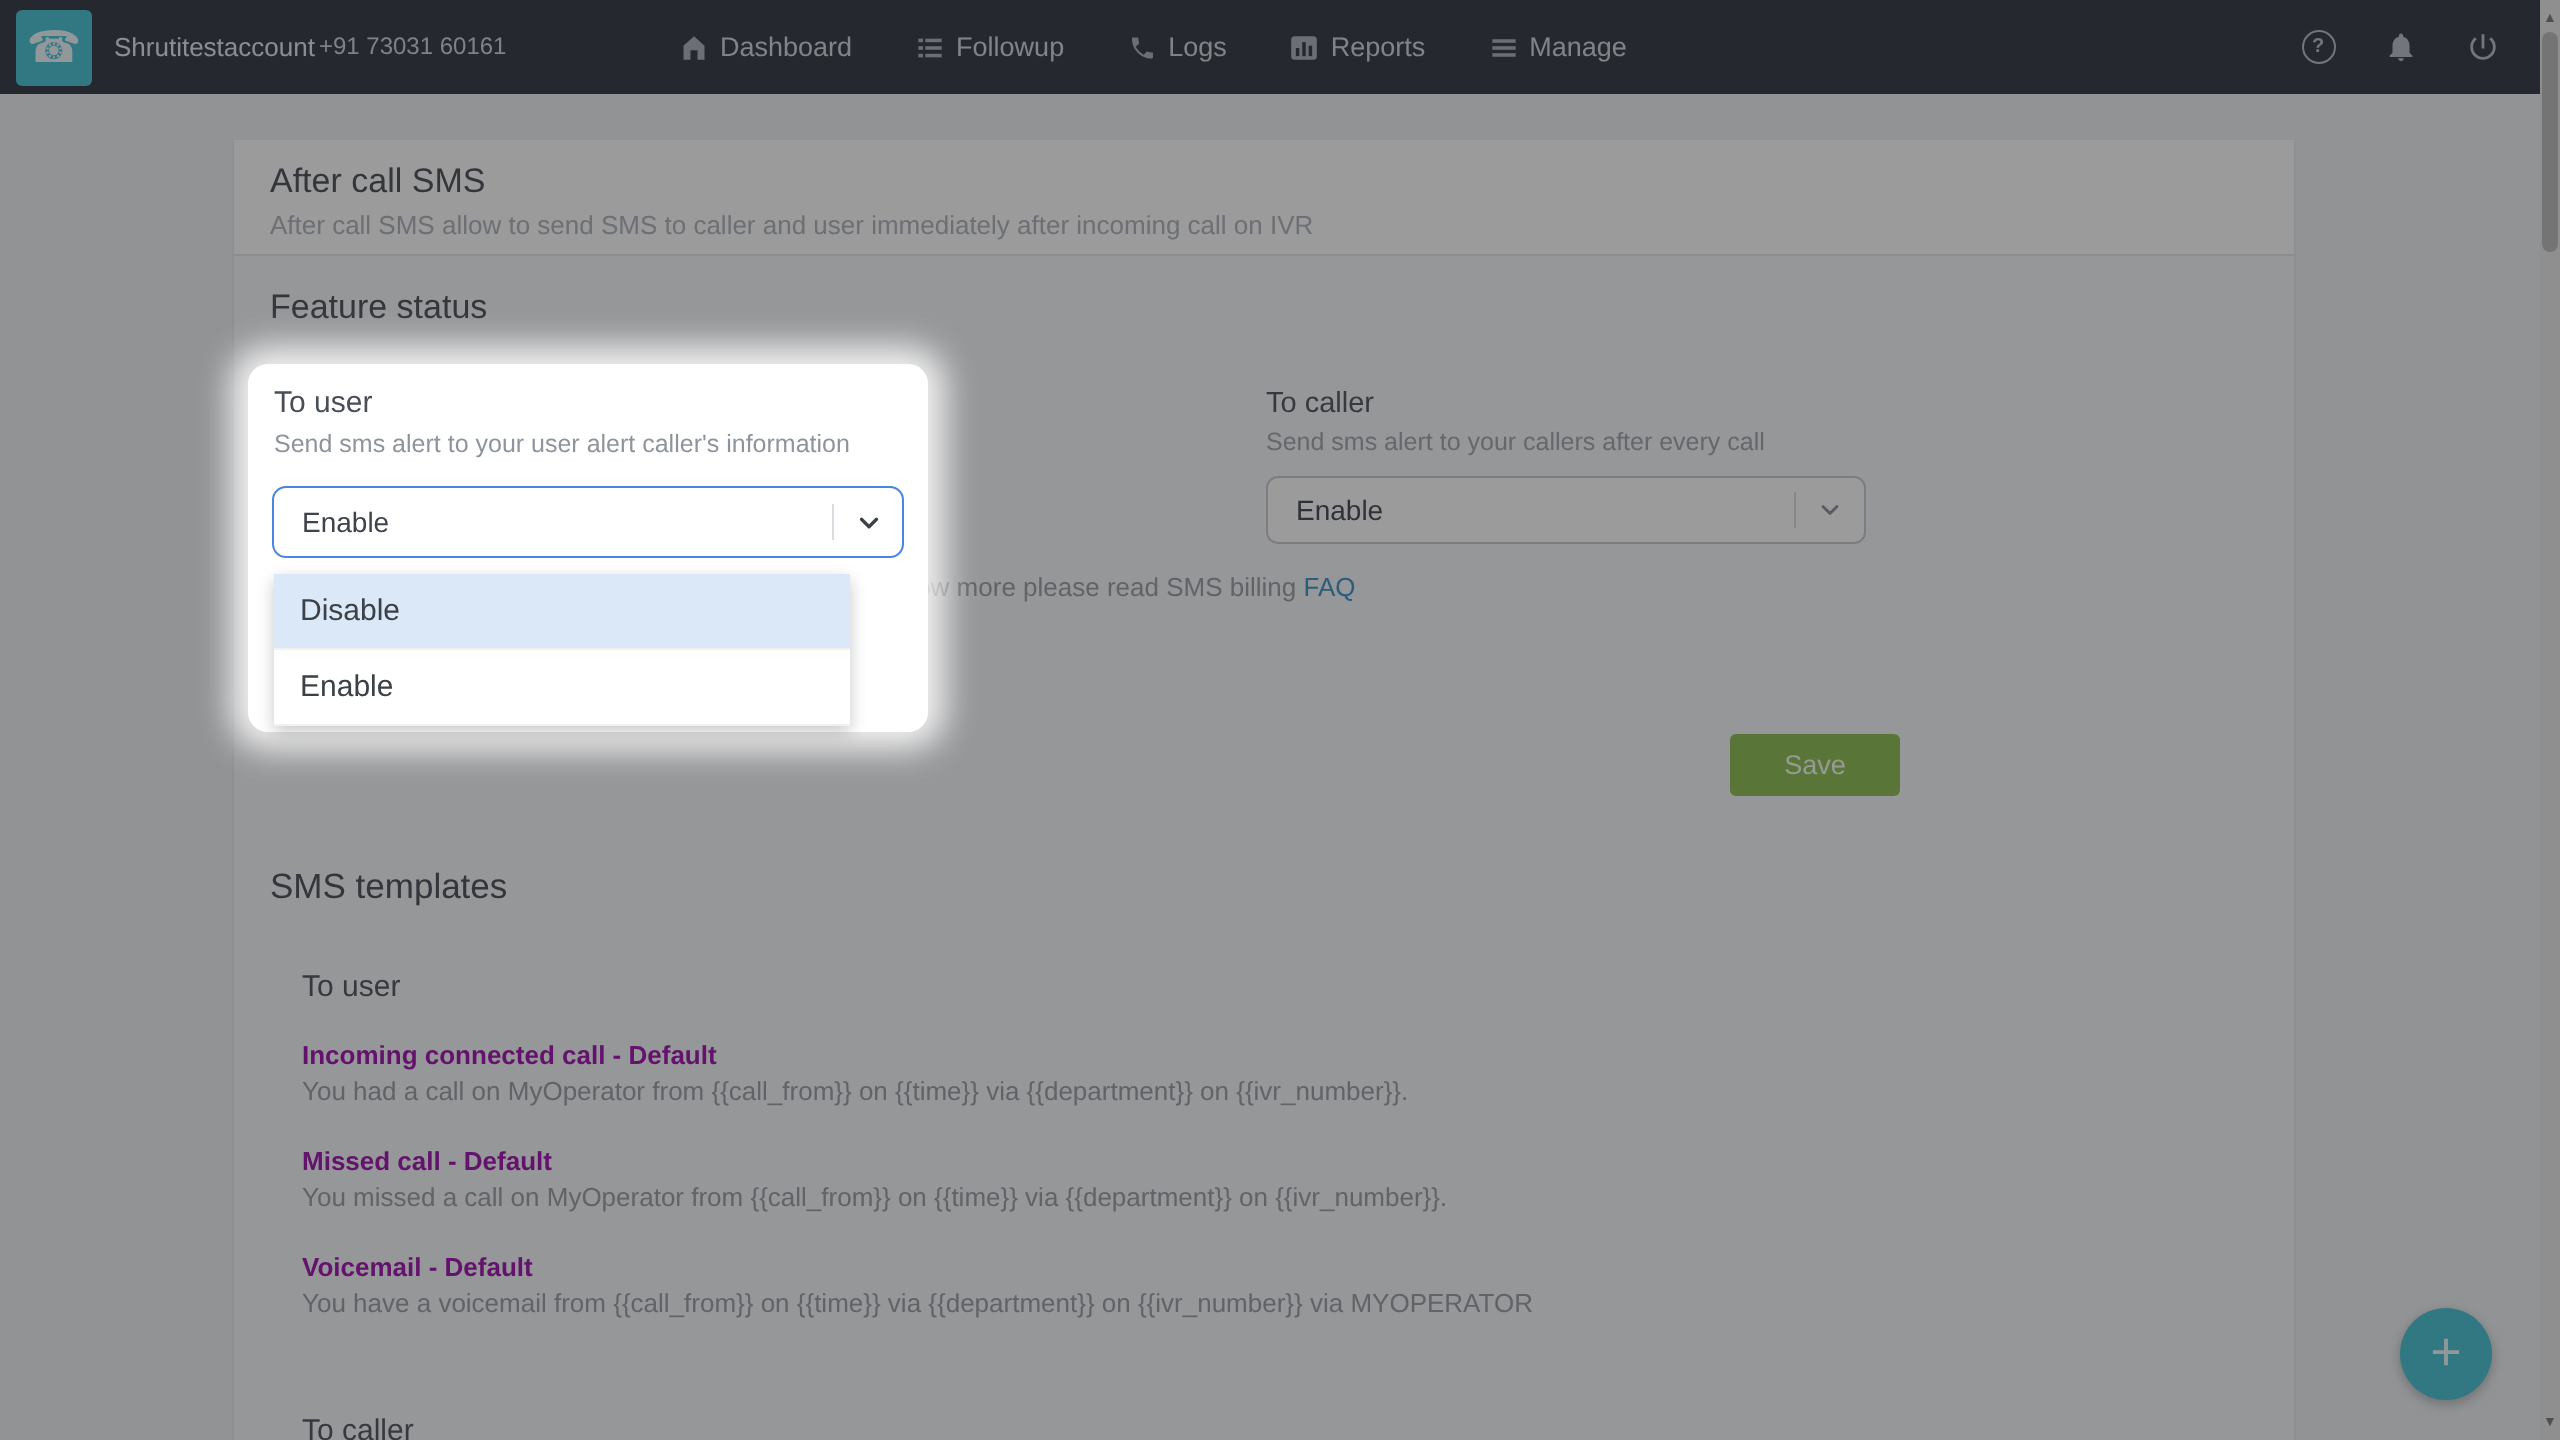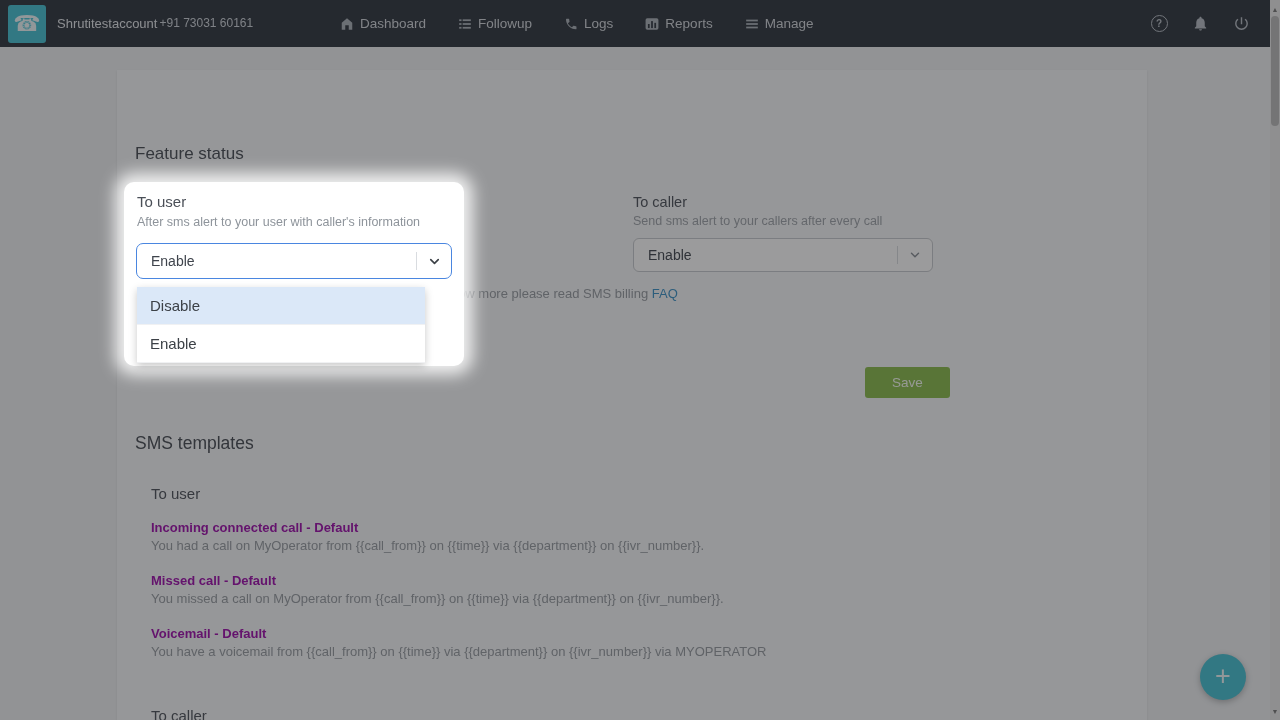--- a/index.html
+++ b/index.html
@@ -152,20 +152,24 @@
     </div>
     <div class="topicon">
       <svg width="17" height="17" viewBox="0 0 24 24" fill="#b9bfc6">
           <path d="M13 3h-2v10h2V3zm4.8 2.2l-1.4 1.4C17.9 7.7 19 9.7 19 12c0 3.9-3.1 7-7 7s-7-3.1-7-7c0-2.3 1.1-4.3 2.6-5.4L6.2 5.2C4.2 6.8 3 9.3 3 12c0 5 4 9 9 9s9-4 9-9c0-2.7-1.2-5.2-3.2-6.8z"></path>
         </svg>
     </div>
   </div>
 </div>
 
 <div class="card">
+  <div class="card-header">
+    <div class="page-title">After call SMS</div>
+    <div class="page-subtitle">After call SMS allow to send SMS to caller and user immediately after incoming call on IVR</div>
+  </div>
 
   <div class="feature-heading">Feature status</div>
   <a class="cancel-link">Cancel</a>
 
   <div class="field-label to-caller-label">To caller</div>
   <div class="field-desc to-caller-desc">Send sms alert to your callers after every call</div>
   <div class="select-box">
     <span class="select-value">Enable</span>
     <span class="select-divider"></span>
     <span class="select-caret">
@@ -203,21 +207,21 @@
 <div class="scrollbar">
   <div class="sb-arrow" style="top:2px;">▲</div>
   <div class="sb-thumb"></div>
   <div class="sb-arrow" style="bottom:2px;">▼</div>
 </div>
 
 <div class="dim-overlay"></div>
 
 <div class="spotlight">
   <div class="spot-label field-label">To user</div>
-  <div class="spot-desc">After sms alert to your user with caller's information</div>
+  <div class="spot-desc">Send sms alert to your user alert caller's information</div>
 
   <div class="spot-select">
     <span class="select-value">Enable</span>
     <span class="select-divider"></span>
     <span class="select-caret">
       <svg width="15" height="15" viewBox="0 0 24 24" fill="none" stroke="currentColor" stroke-width="2.6" stroke-linecap="round" stroke-linejoin="round">
           <polyline points="6 9 12 15 18 9"></polyline>
         </svg>
     </span>
   </div>

